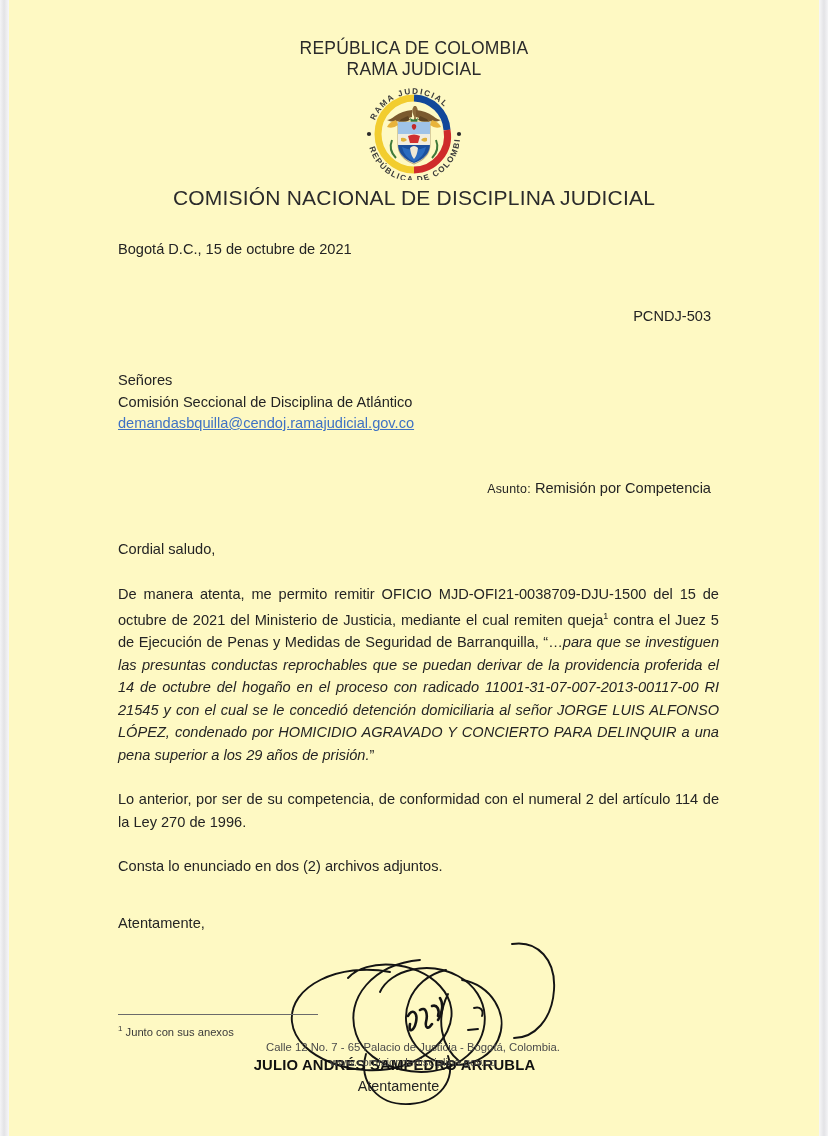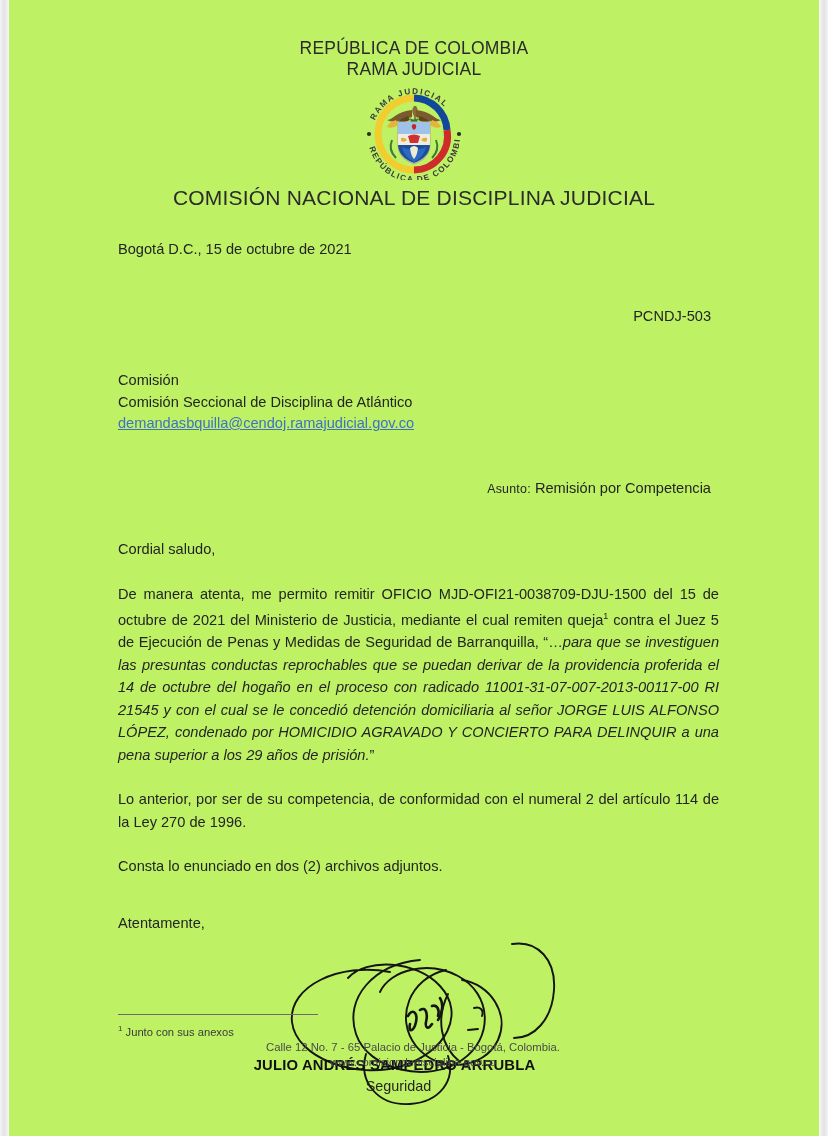--- a/index.html
+++ b/index.html
@@ -19,21 +19,21 @@
     width: 9px;
     background: linear-gradient(90deg,#f4f4f6 0%, #e3e3e6 45%, #f7f7f8 100%);
   }
   .edge.left  { left: 0; }
   .edge.right { right: 0;
     background: linear-gradient(270deg,#f4f4f6 0%, #e3e3e6 45%, #f7f7f8 100%); }
 
   .page {
     position: absolute;
     left: 9px; right: 9px; top: 0; bottom: 0;
-    background: #bef264;
+    background: #fef9c3;
   }
 
   
   .hdr { text-align: center; padding-top: 38px; }
   .hdr-line {
     font-size: 17.5px;
     letter-spacing: .2px;
     color: #2b2b2b;
     line-height: 21px;
     font-weight: 400;
@@ -199,21 +199,21 @@
     <div class="org-title">COMISIÓN NACIONAL DE DISCIPLINA JUDICIAL</div>
   </div>
 
   <div class="body-area">
 
     <div class="date-line">Bogotá D.C., 15 de octubre de 2021</div>
 
     <div class="ref-line">PCNDJ-503</div>
 
     <div class="addr">
-      <div>Comisión</div>
+      <div>Señores</div>
       <div>Comisión Seccional de Disciplina de Atlántico</div>
       <div><a class="mail" href="#">demandasbquilla@cendoj.ramajudicial.gov.co</a></div>
     </div>
 
     <div class="asunto-line">
       <span class="smallcaps">Asunto:</span>
       <span>Remisión por Competencia</span>
     </div>
 
     <div class="greet">Cordial saludo,</div>
@@ -239,21 +239,21 @@
           <path d="M198 96 l 10 -1"></path>
         </g>
         <g fill="none" stroke="#141414" stroke-width="2.6" stroke-linecap="round">
           <path d="M138 82 c 4 -8 10 -4 8 6 c -2 9 -8 12 -6 2"></path>
           <path d="M150 76 c 6 -4 8 4 6 12 c -1 6 2 8 6 2"></path>
           <path d="M162 72 c 5 -2 8 4 6 10"></path>
           <path d="M170 64 c 4 6 2 16 -2 22"></path>
         </g>
       </svg>
       <div class="sig-name">JULIO ANDRÉS SAMPEDRO ARRUBLA</div>
-      <div class="sig-role">Seguridad</div>
+      <div class="sig-role">Atentamente</div>
     </div>
 
   </div>
 
   <div class="footnote-rule"></div>
   <div class="footnote"><sup>1</sup><span> Junto con sus anexos</span></div>
 
   <div class="footer">
     <div>Calle 12 No. 7 - 65 Palacio de Justicia - Bogotá, Colombia.</div>
     <div>www.comisiondedisciplina.gov.co</div>

